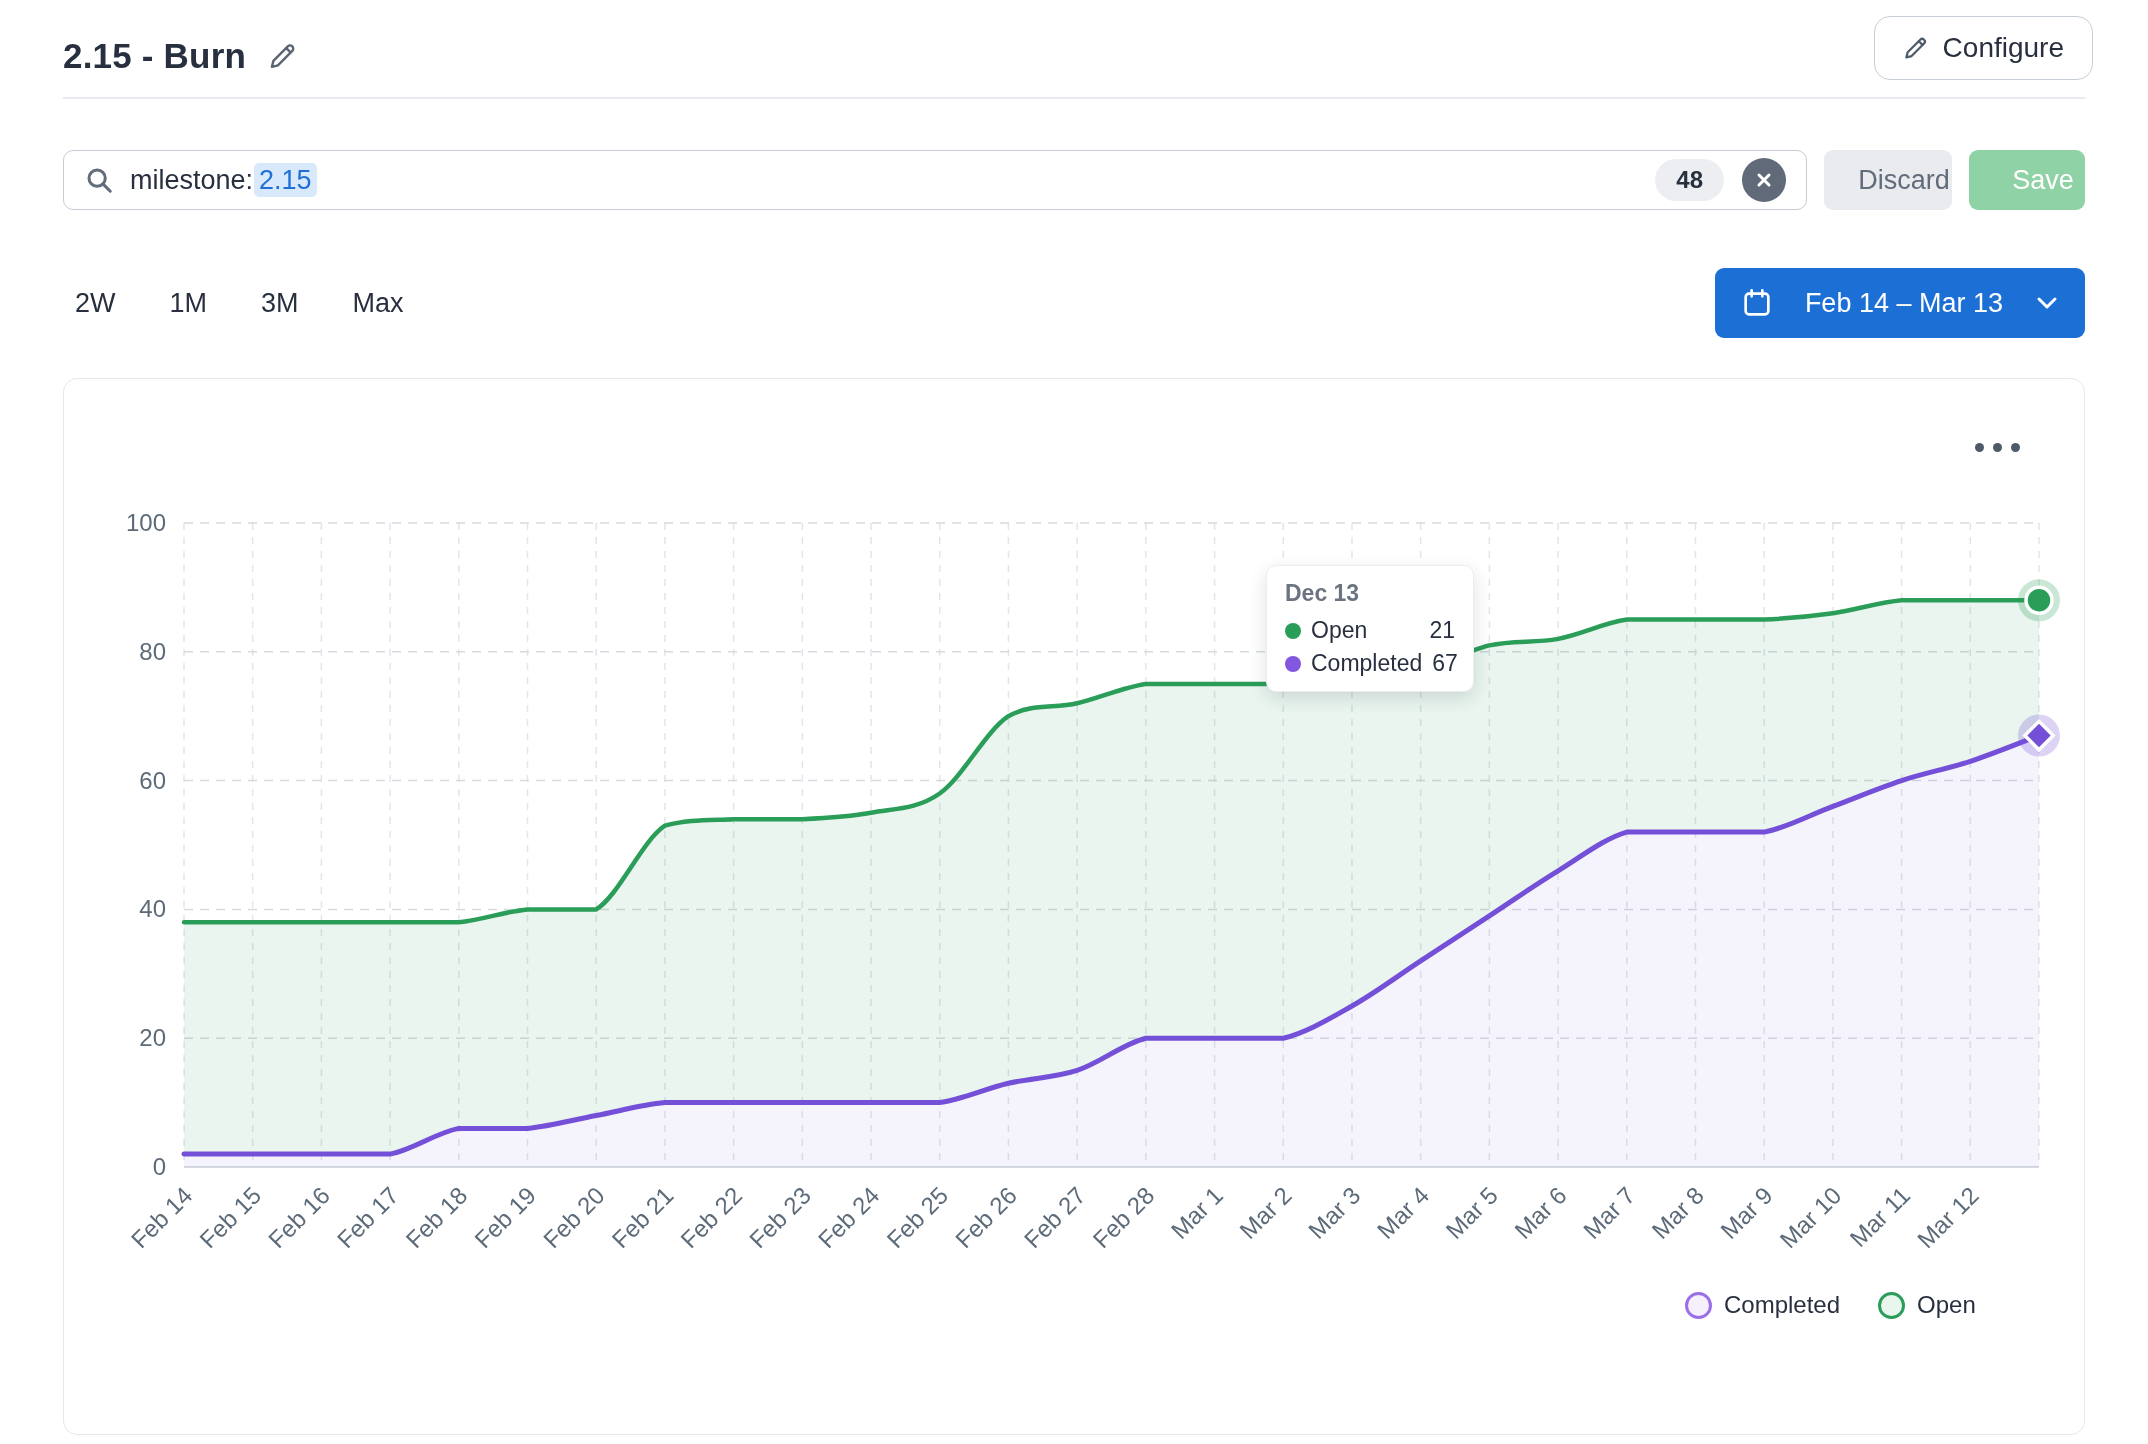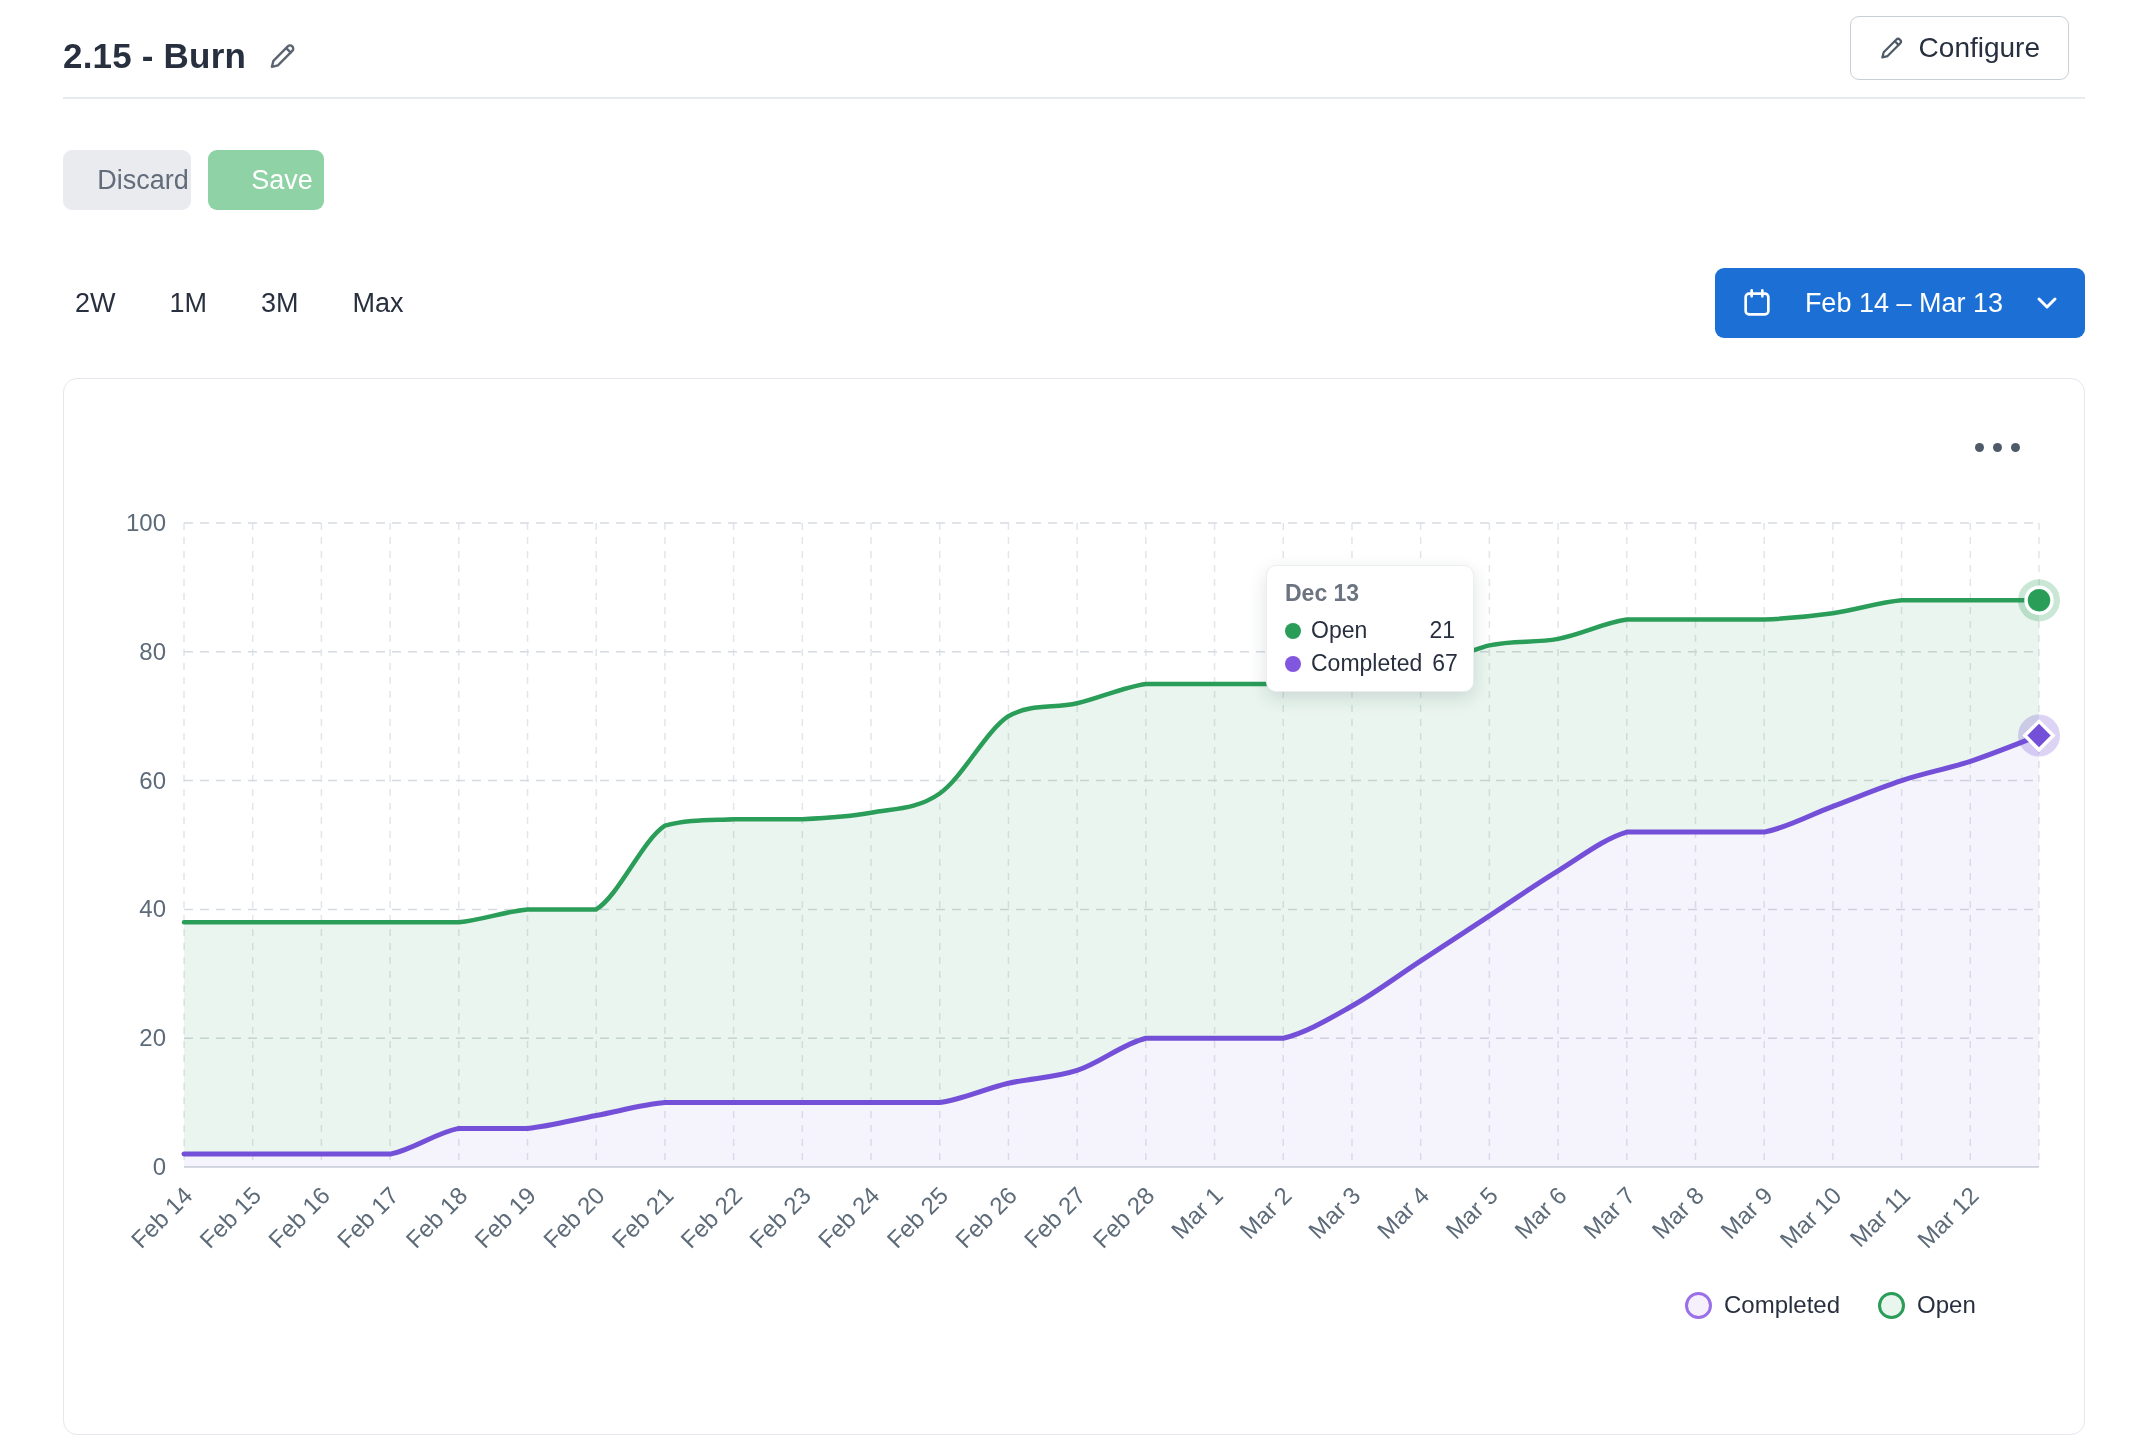--- a/index.html
+++ b/index.html
@@ -7,22 +7,22 @@
     --text:#28303f; --muted:#5d6b79; --border:#c6cdd7; --card-border:#e5e8ee;
   }
   *{box-sizing:border-box; margin:0; padding:0;}
   body{background:#fff; font-family:"Liberation Sans","DejaVu Sans",sans-serif; color:var(--text);}
   .page{position:relative; width:2148px; height:1444px; background:#fff; overflow:hidden;}
 
   
   .topbar{position:absolute; left:63px; top:16px; height:80px; display:flex; align-items:center; gap:22px;}
   .page-title{font-size:35px; font-weight:bold; color:var(--text); letter-spacing:.2px;}
   .icon-btn{background:none; border:none; cursor:pointer; color:#5b6471; display:flex; align-items:center;}
-  .configure-btn{position:absolute; right:79px; top:16px; height:64px; display:flex; align-items:center; gap:14px;
-    padding:0 28px; background:#fff; border:1.5px solid #c9cfd7; border-radius:9px; font-size:28px; color:var(--text); cursor:pointer;}
+  .configure-btn{position:absolute; right:55px; top:16px; height:64px; display:flex; align-items:center; gap:14px;
+    padding:0 28px; background:#fff; border:1.5px solid #c9cfd7; border-radius:16px; font-size:28px; color:var(--text); cursor:pointer;}
   .hdr-divider{position:absolute; left:63px; right:63px; top:97px; height:1.5px; background:#e7eaee;}
 
   
   .filter-row{position:absolute; left:63px; right:63px; top:150px; height:60px; display:flex; gap:17px;}
   .searchbox{flex:1; display:flex; align-items:center; padding:0 20px; border:1.5px solid var(--border); border-radius:10px; background:#fff; cursor:text;}
   .searchbox .mag{margin-right:16px; flex:none;}
   .query{font-size:27px; color:var(--text); white-space:nowrap;}
   .query .token{color:#1f6fd6; background:#d7e9fb; border-radius:5px; padding:2px 5px; margin-left:1px;}
   .spacer{flex:1;}
   .count-badge{background:#eceef2; color:var(--text); font-weight:bold; font-size:24px; border-radius:999px; padding:7px 21px;}
@@ -77,20 +77,34 @@
   <button class="configure-btn">
     <svg width="26" height="26" viewBox="0 0 20 20" fill="none" stroke="#4f5a68" stroke-width="1.7" stroke-linejoin="round" stroke-linecap="round">
         <path d="M13.2 3.6a2.1 2.1 0 0 1 3 3L6.6 16.2 2.6 17.2l1-4L13.2 3.6z"></path>
         <path d="M12.2 4.8l2.8 2.8"></path>
       </svg>
     <span>Configure</span>
   </button>
   <div class="hdr-divider"></div>
 
   <div class="filter-row">
+    <div class="searchbox">
+      <svg class="mag" width="30" height="30" viewBox="0 0 24 24" fill="none" stroke="#626c7a" stroke-width="2.4" stroke-linecap="round">
+          <circle cx="10.5" cy="10.5" r="6.5"></circle>
+          <path d="M15.5 15.5L21 21"></path>
+        </svg>
+      <span class="query"><span>milestone:</span><span class="token">2.15</span></span>
+      <span class="spacer"></span>
+      <span class="count-badge">48</span>
+      <button class="clear-btn">
+        <svg width="20" height="20" viewBox="0 0 20 20" fill="none" stroke="#fff" stroke-width="3" stroke-linecap="round">
+            <path d="M5 5l10 10M15 5L5 15"></path>
+          </svg>
+      </button>
+    </div>
     <button class="btn discard-btn">Discard</button>
     <button class="btn save-btn">Save</button>
   </div>
 
   <div class="range-row">
     <div class="presets">
       <button class="preset">2W</button>
       <button class="preset">1M</button>
       <button class="preset">3M</button>
       <button class="preset">Max</button>

